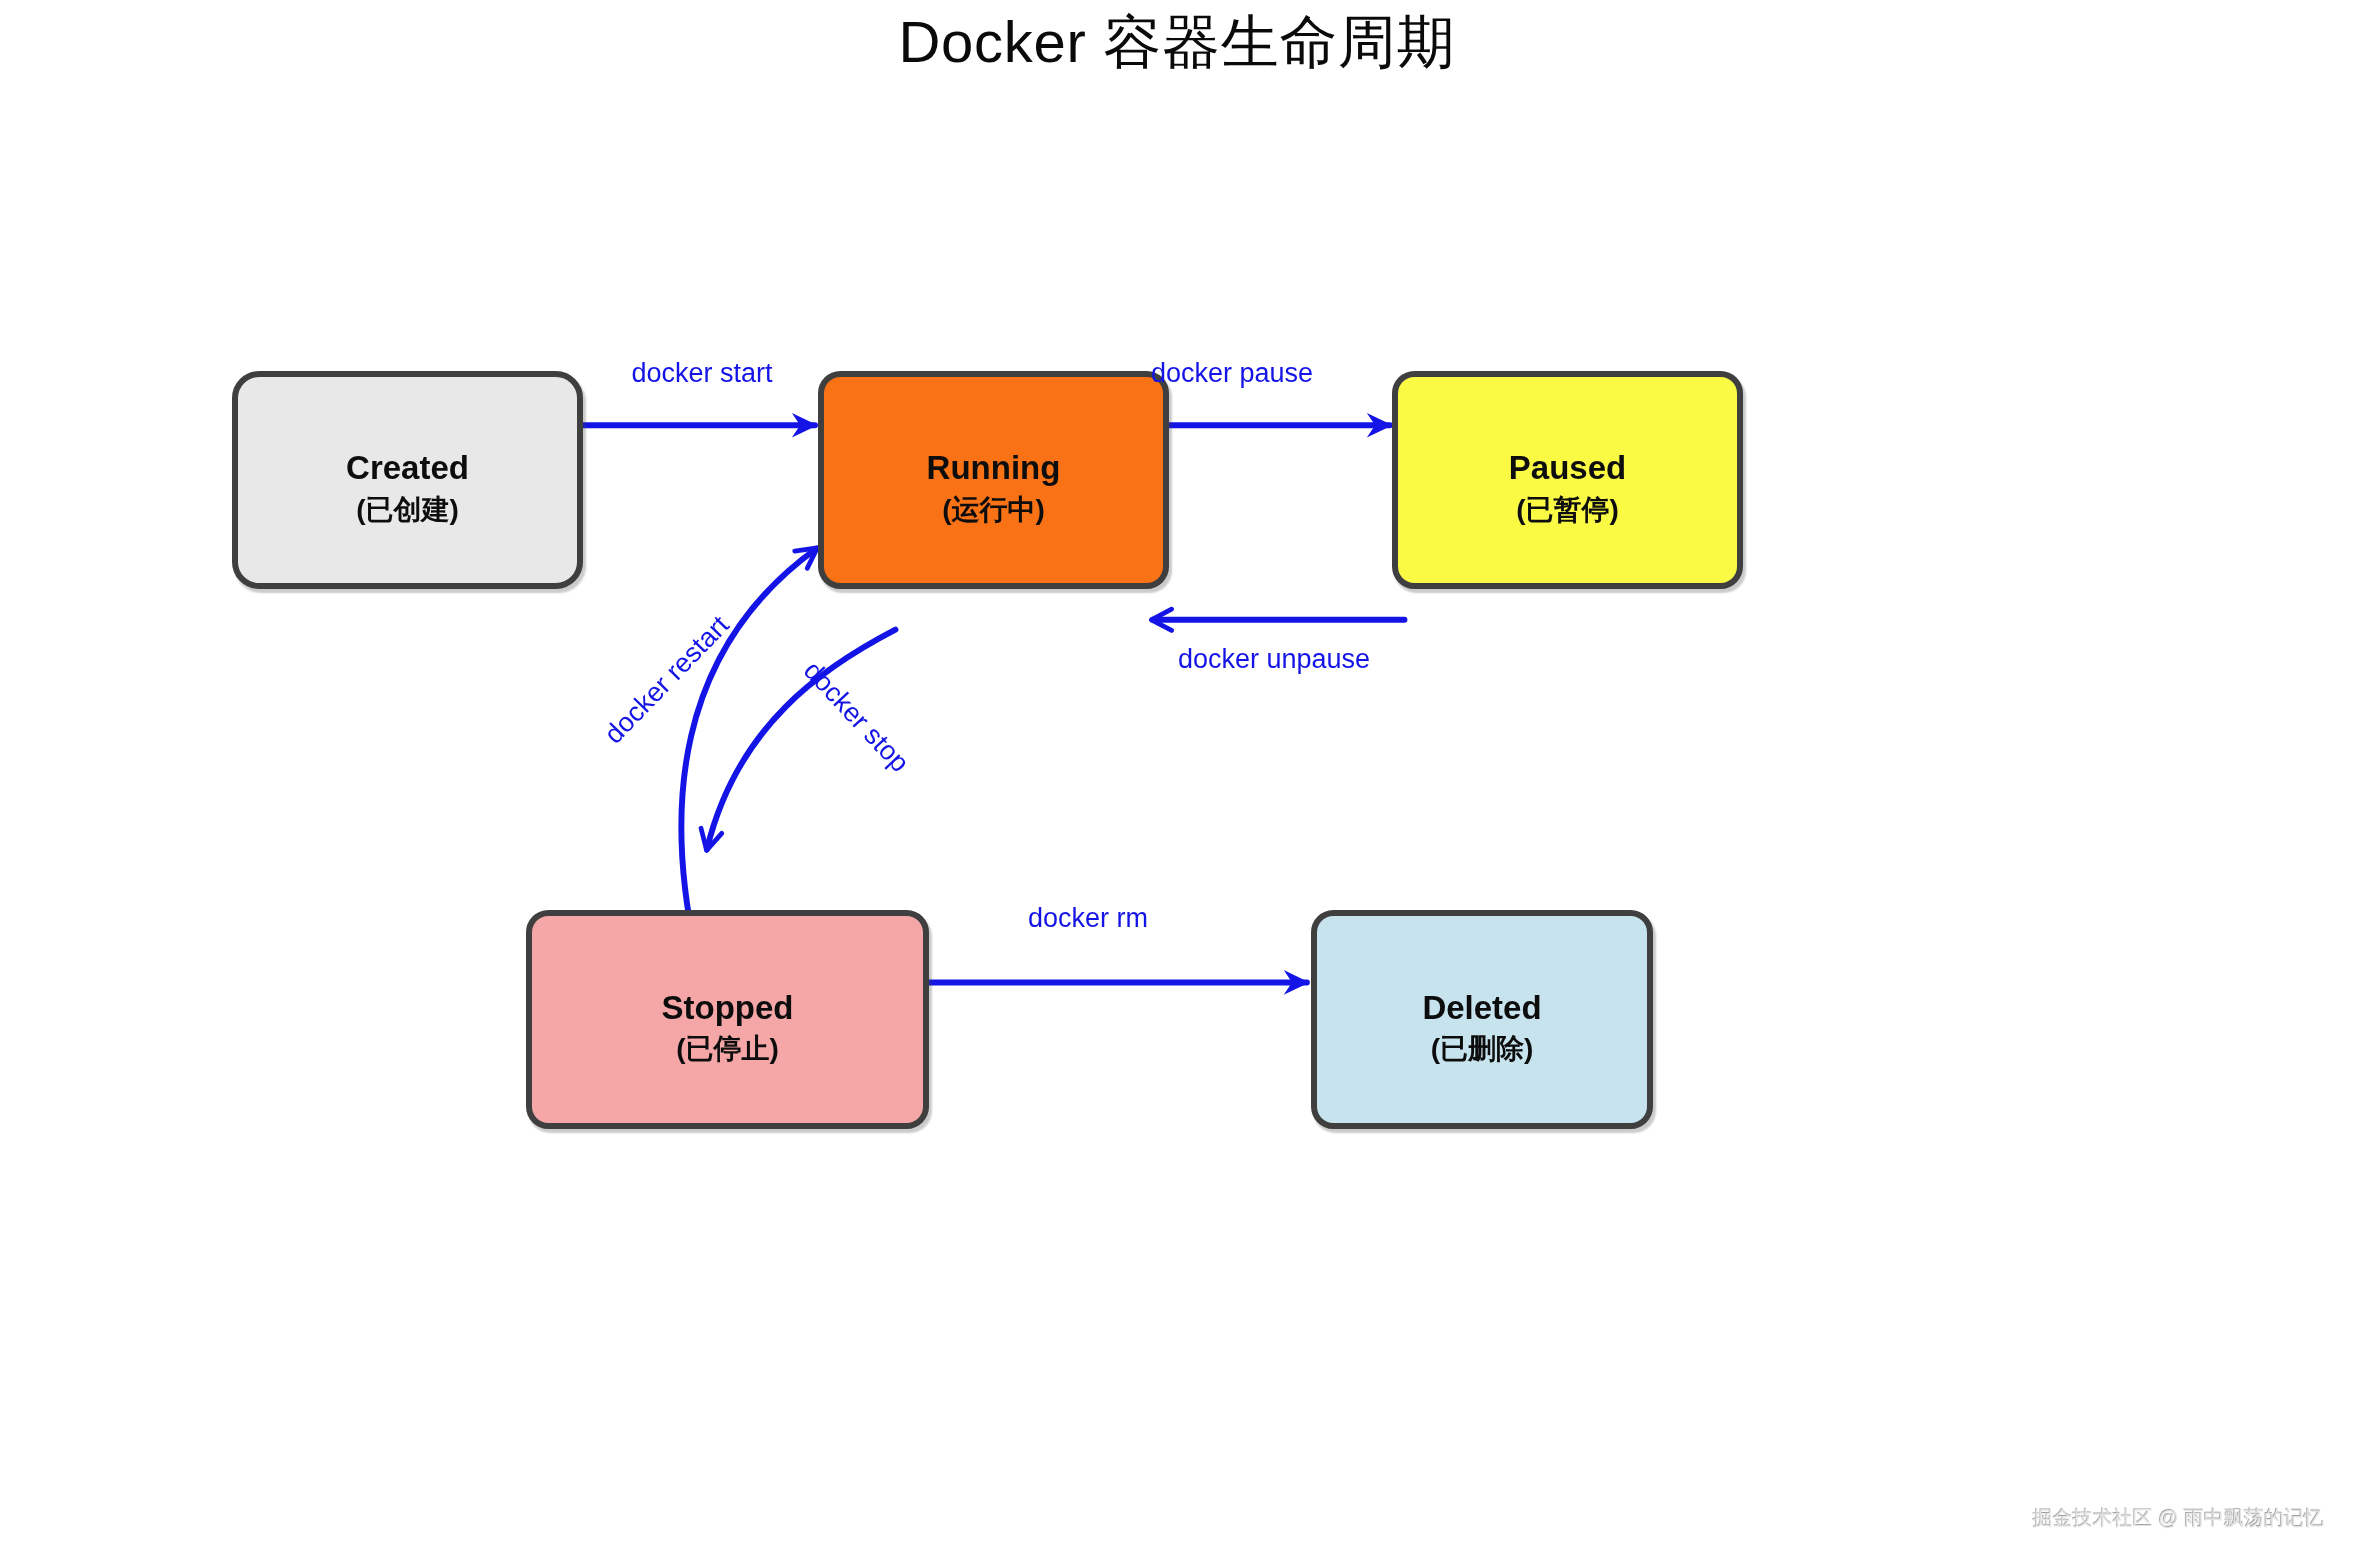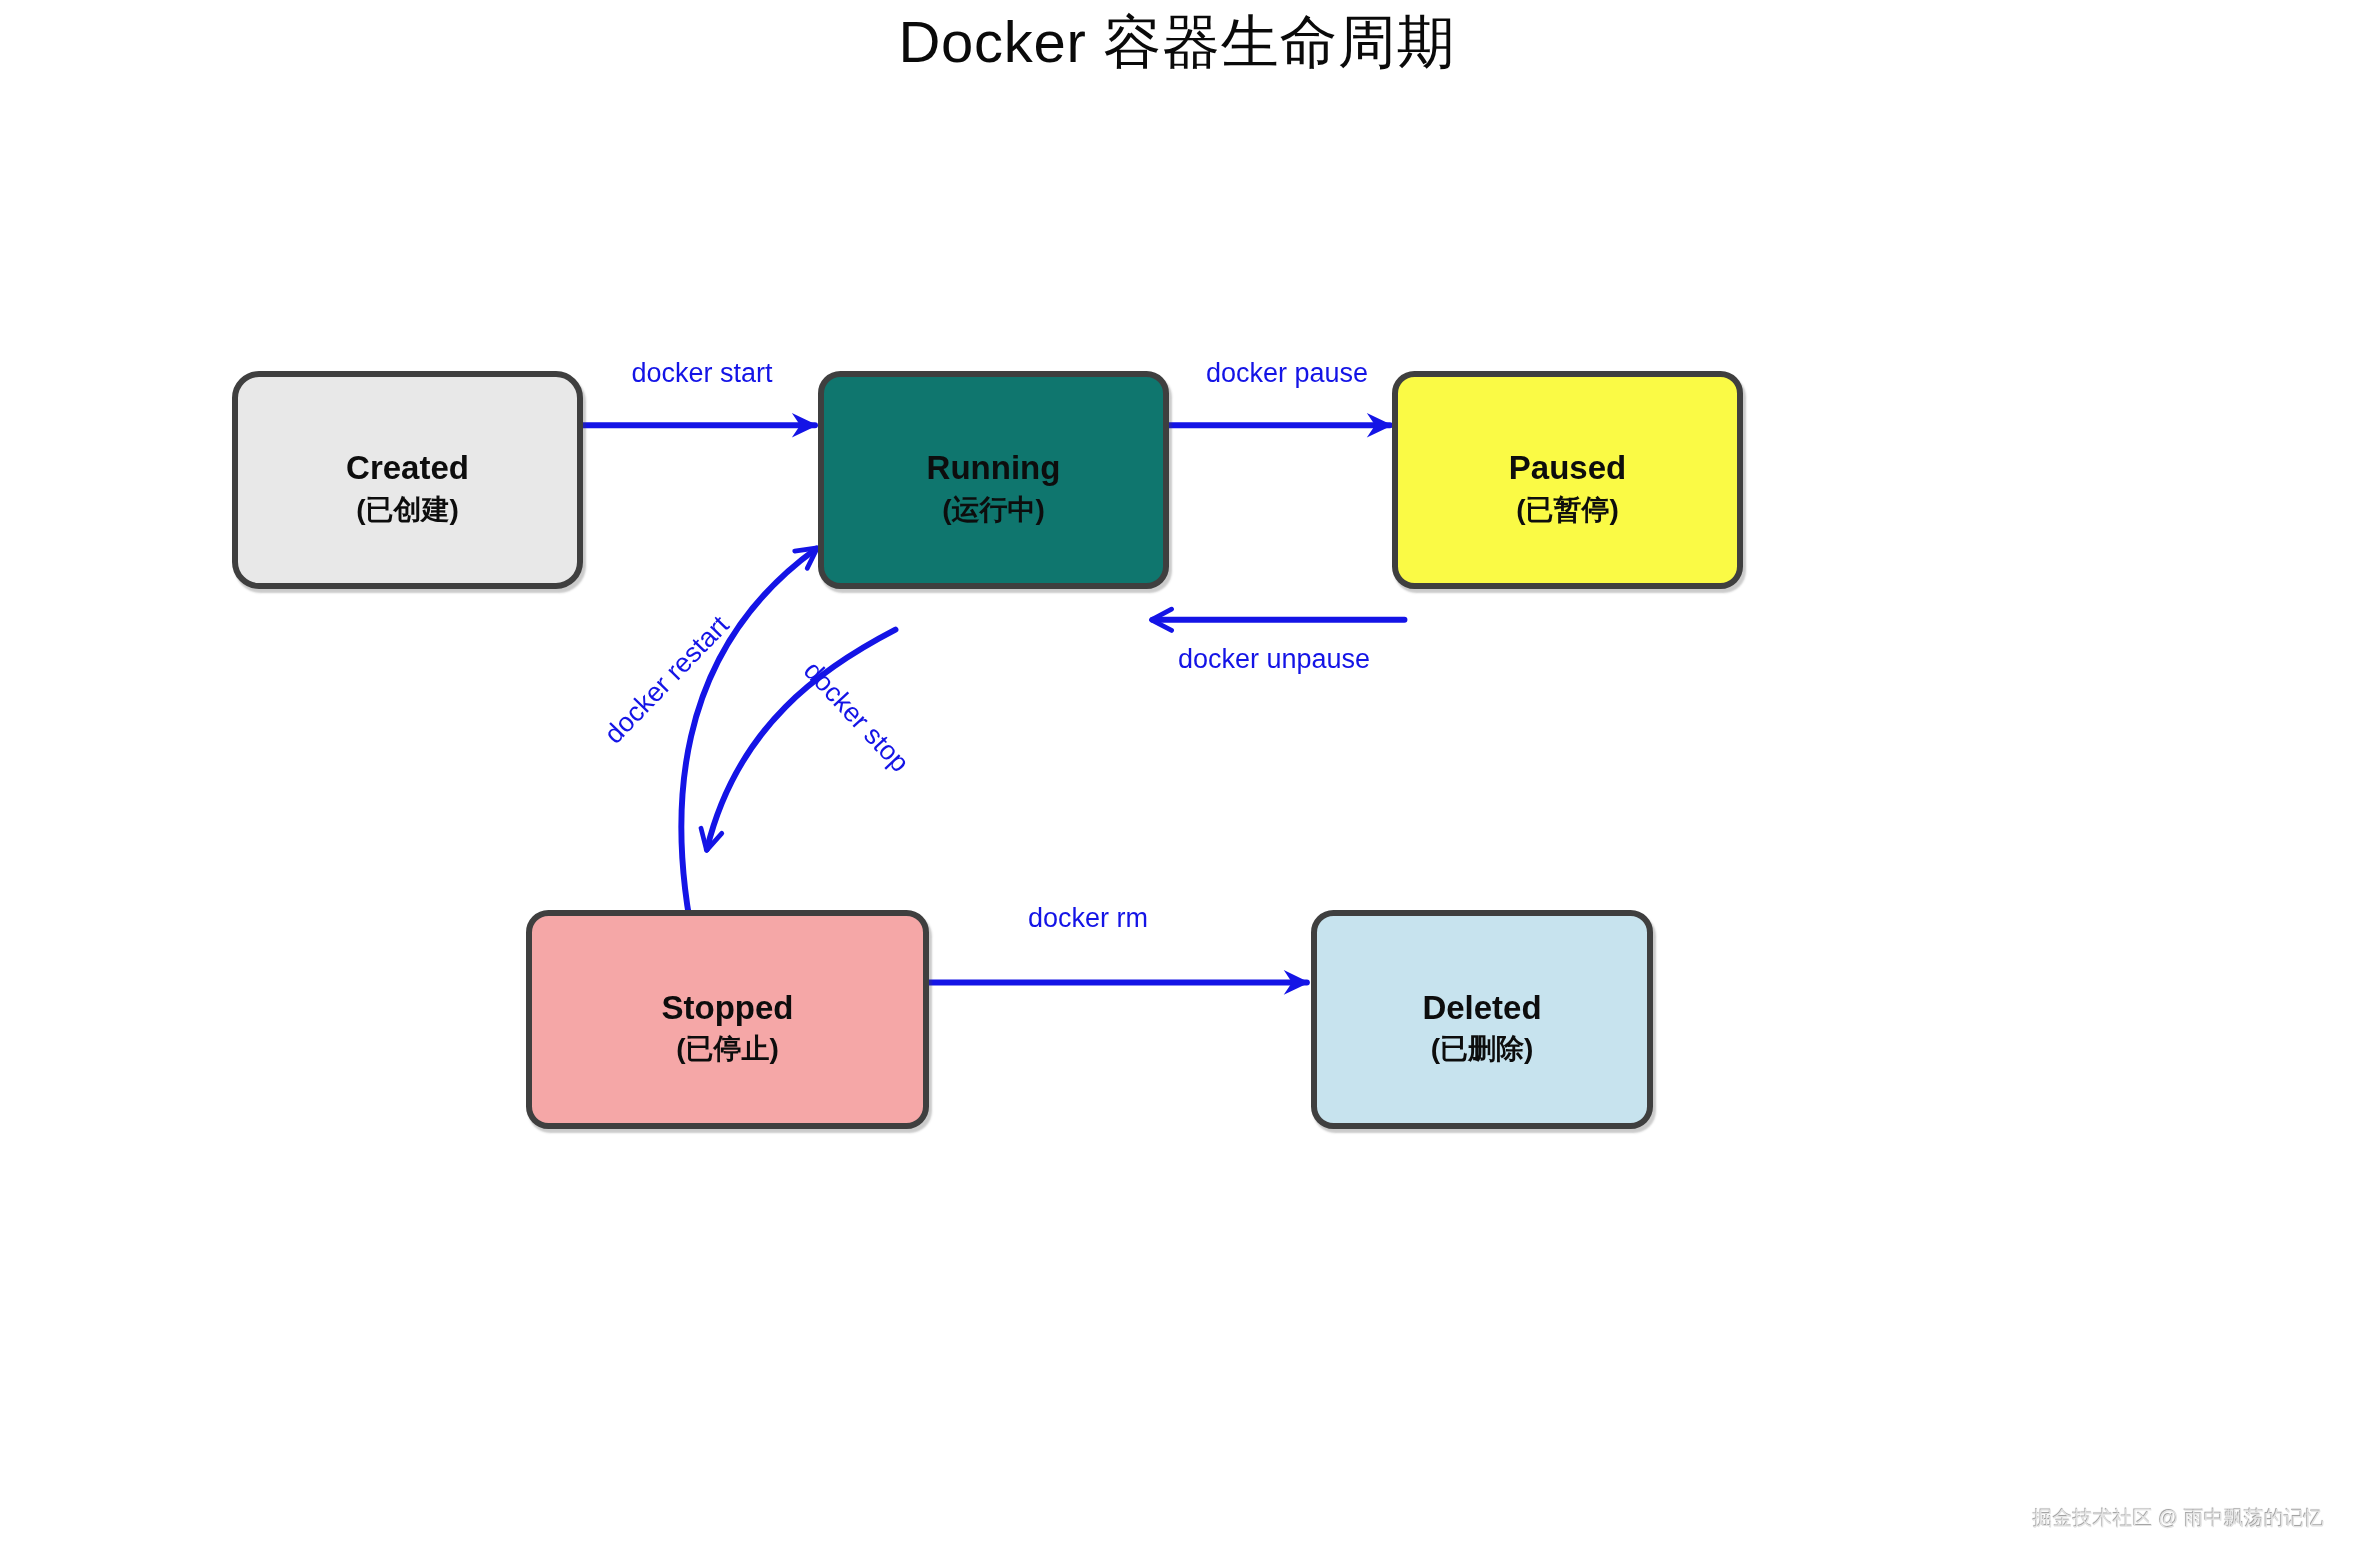--- a/index.html
+++ b/index.html
@@ -34,21 +34,21 @@
   .node-stopped{left:526px;top:910px;width:403px;height:219px;}
   .node-deleted{left:1311px;top:910px;width:342px;height:219px;}
   .arrow-label{
     position:absolute;
     transform:translate(-50%,-50%);
     color:#1414E6;
     font-size:27px;font-weight:500;
     white-space:nowrap;
   }
   .lbl-start{left:702px;top:373px;}
-  .lbl-pause{left:1287px;top:373px;}
+  .lbl-pause{left:1232px;top:373px;}
   .lbl-unpause{left:1274px;top:659px;}
   .lbl-rm{left:1088px;top:918px;}
   .lbl-restart{left:667px;top:680px;transform:translate(-50%,-50%) rotate(-46deg);}
   .lbl-stop{left:856px;top:717px;transform:translate(-50%,-50%) rotate(47deg);}
   .watermark{
     position:absolute;right:30px;top:1505px;
     font-size:20px;color:#e3e3e3;
     text-shadow:-0.7px -0.7px 0.7px #9a9a9a,0.7px 0.7px 0 #ffffff;
     white-space:nowrap;
   }
@@ -81,21 +81,21 @@
     <path d="M 1358,955 C 1248,1012 1118,1100 1072,1288" fill="none" stroke="#1414E6" stroke-width="9" stroke-linecap="round" marker-end="url(#headOpen)"></path>
 
     <path d="M 1056,1448 C 1008,1230 1022,988 1238,832" fill="none" stroke="#1414E6" stroke-width="9" stroke-linecap="round" marker-end="url(#headOpen)"></path>
   </svg>
 
   <div class="node node-created" style="background: rgb(232, 232, 232); border-radius: 27px;">
     <div class="en">Created</div>
     <div class="zh">(已创建)</div>
   </div>
 
-  <div class="node node-running" style="background: #0f766e;">
+  <div class="node node-running" style="background: #f97316;">
     <div class="en">Running</div>
     <div class="zh">(运行中)</div>
   </div>
 
   <div class="node node-paused" style="background: rgb(250, 250, 69);">
     <div class="en">Paused</div>
     <div class="zh">(已暂停)</div>
   </div>
 
   <div class="node node-stopped" style="background: rgb(245, 167, 167);">

